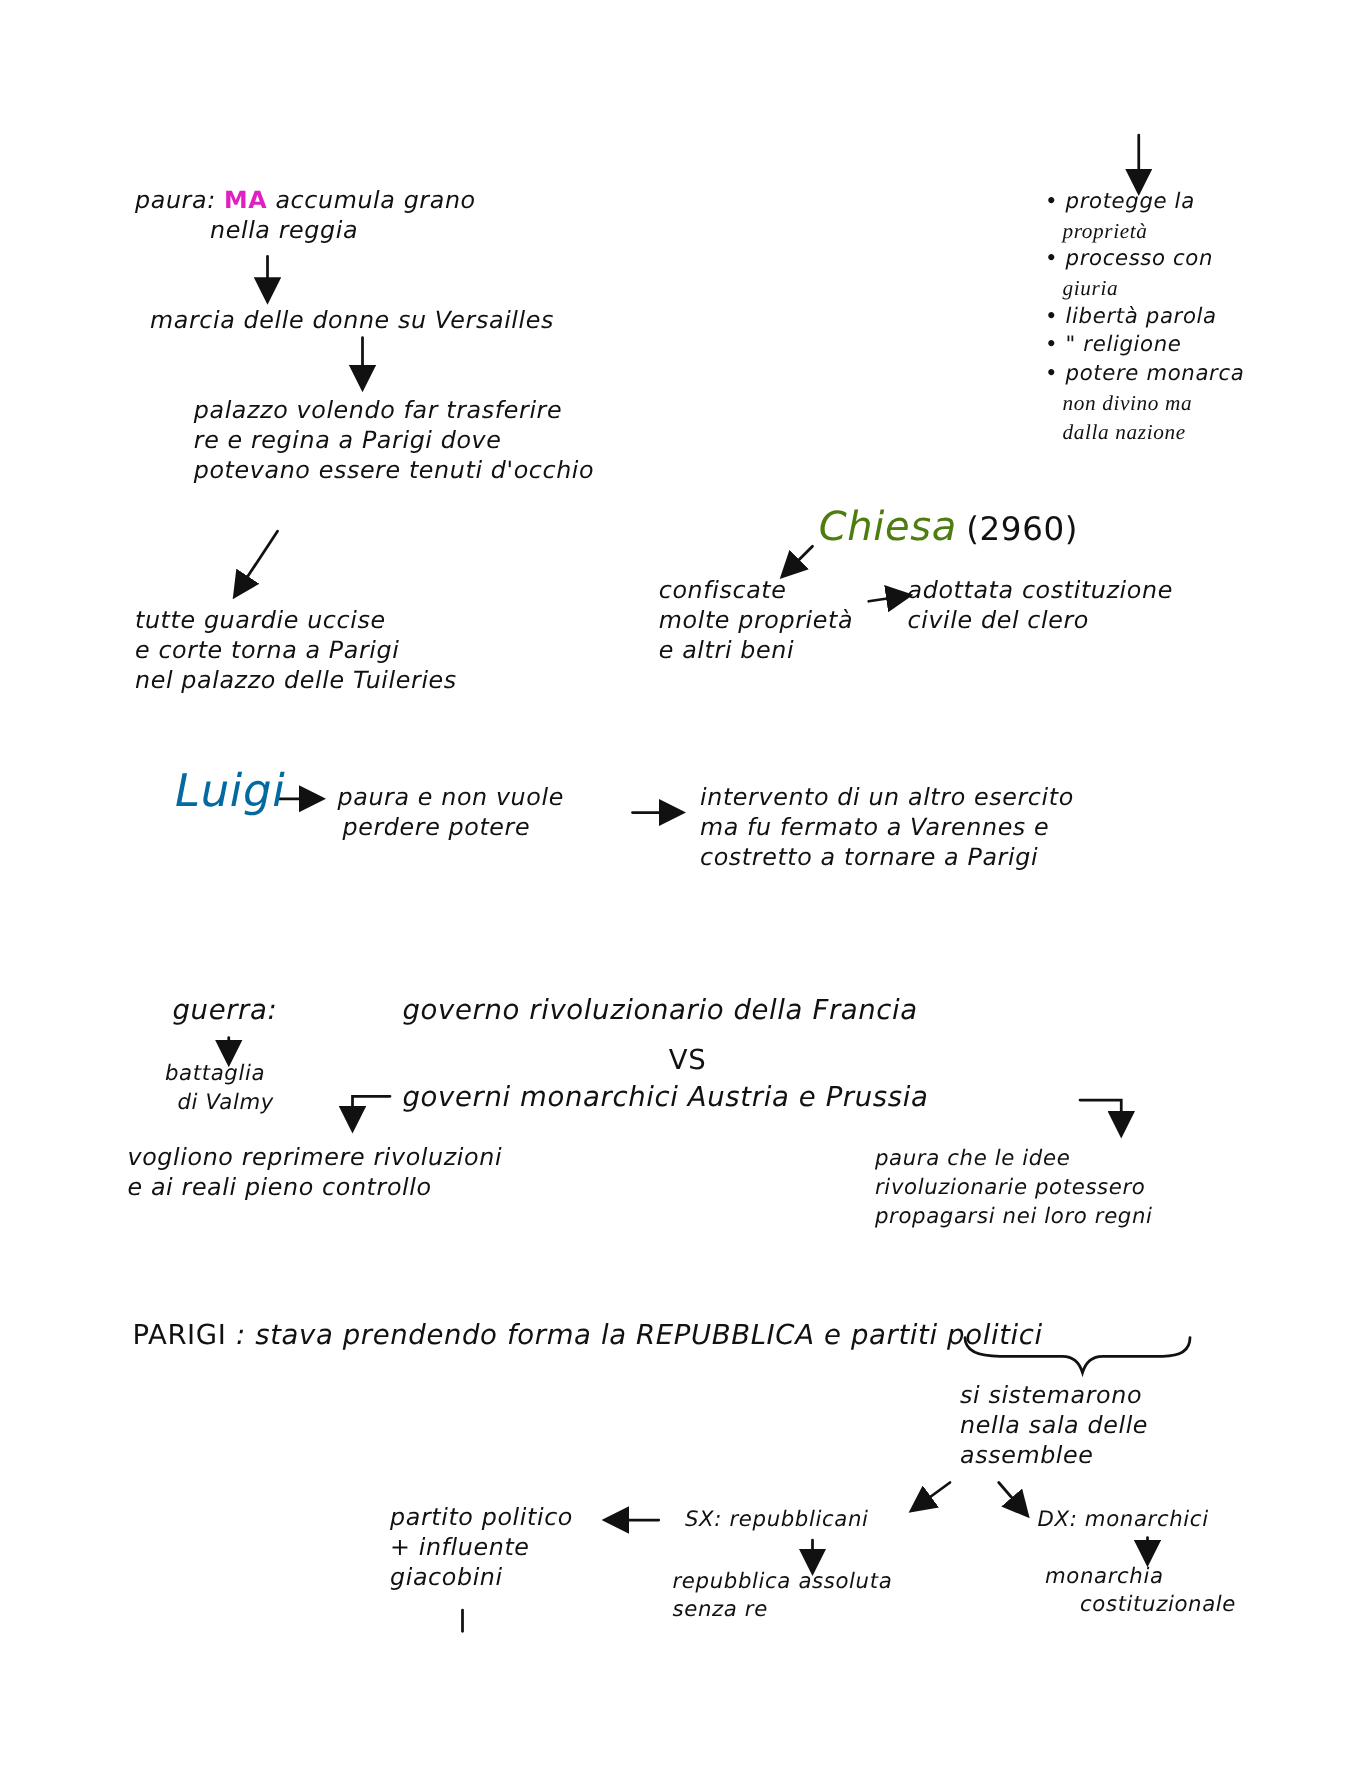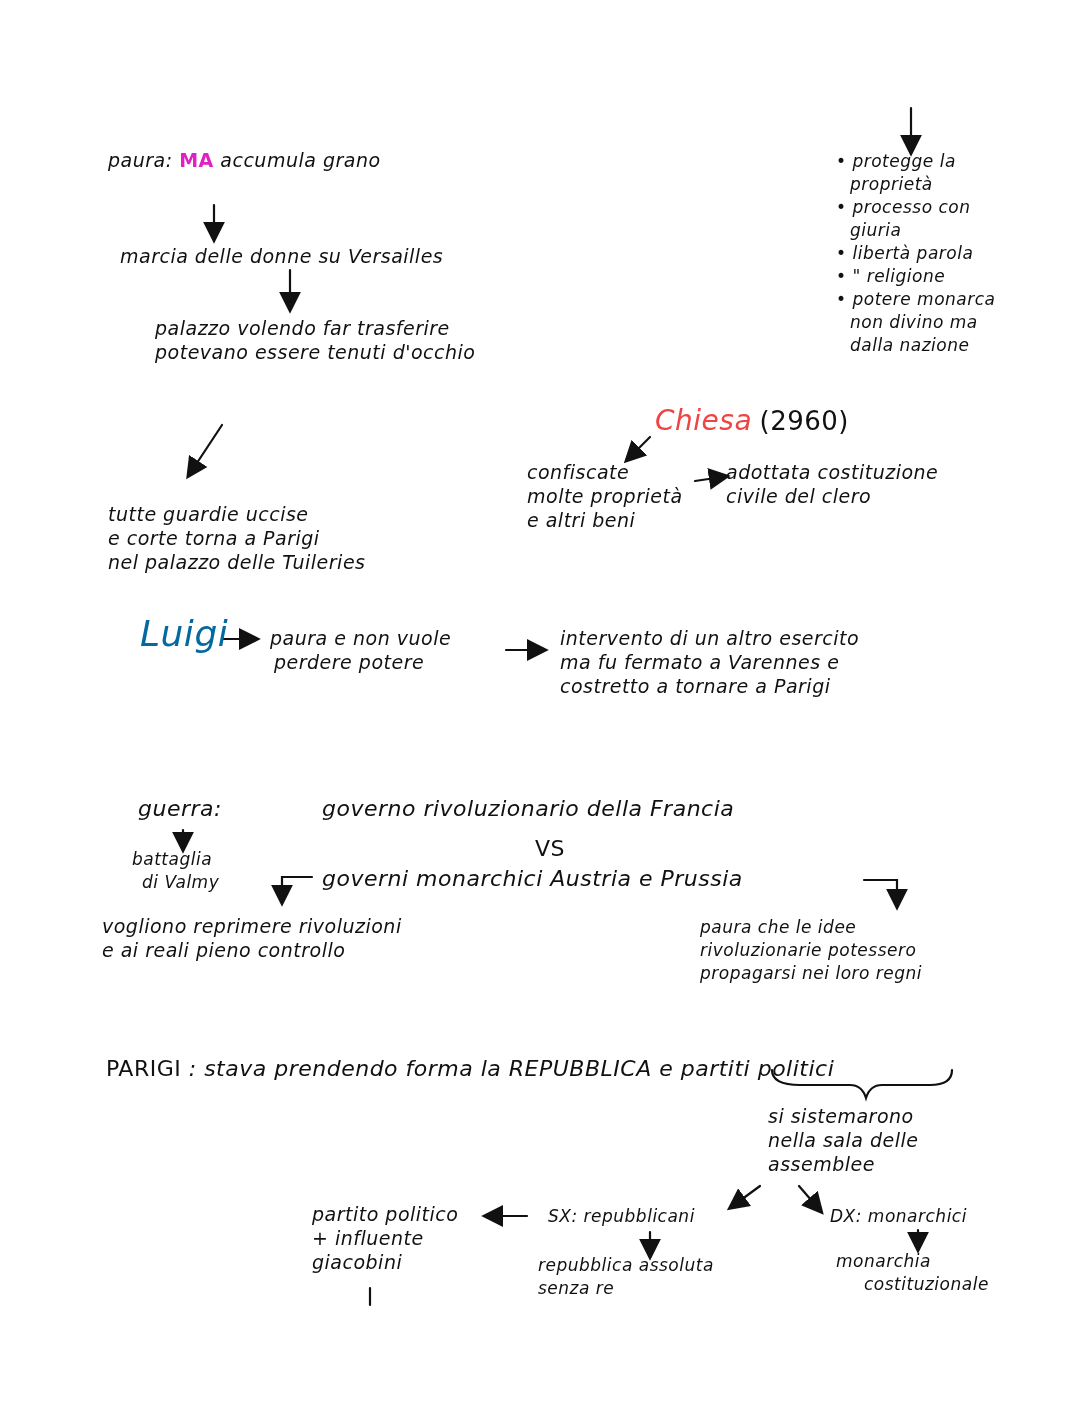--- a/index.html
+++ b/index.html
@@ -30,21 +30,21 @@
     .big { font-size: 22px; line-height: 26px; }
     svg.arrows {
       position: absolute;
       left: 0; top: 0;
       width: 1080px; height: 1412px;
       pointer-events: none;
     }
     .bullet::before {
       content: "• ";
     }
-    .indent { padding-left: 14px; }
+    .indent { padding-left: 14px; font-family: Liberation Serif, serif; }
   </style>
 </head>
 <body>
 
 <svg class="arrows" viewBox="0 0 1080 1412">
   <defs>
     <marker id="ah" markerWidth="10" markerHeight="10" refX="6" refY="5" orient="auto">
       <path d="M0,0 L10,5 L0,10 Z" fill="#111"></path>
     </marker>
   </defs>
@@ -87,51 +87,53 @@
     <line x1="370" y1="1288" x2="370" y2="1305"></line>
   </g>
 </svg>
 
 <div class="note" style="left:108px; top:148px;">
   <span class="line">
     <span>paura:</span>
     <span style="color:#e020c0; font-style:normal; font-weight:bold;">MA</span>
     <span>accumula grano</span>
   </span>
+  <span class="line" style="padding-left:60px;">nella reggia</span>
 </div>
 
 <div class="note" style="left:120px; top:244px;">
   <span class="line">marcia delle donne su Versailles</span>
 </div>
 
 <div class="note" style="left:155px; top:316px;">
   <span class="line">palazzo volendo far trasferire</span>
+  <span class="line">re e regina a Parigi dove</span>
   <span class="line">potevano essere tenuti d'occhio</span>
 </div>
 
-<div class="note" style="left:108px; top:484px;margin-top:18px;">
+<div class="note" style="left:108px; top:484px;">
   <span class="line">tutte guardie uccise</span>
   <span class="line">e corte torna a Parigi</span>
   <span class="line">nel palazzo delle Tuileries</span>
 </div>
 
 <div class="note small" style="left:836px; top:150px;">
   <span class="line bullet">protegge la</span>
   <span class="line indent">proprietà</span>
   <span class="line bullet">processo con</span>
   <span class="line indent">giuria</span>
   <span class="line bullet">libertà parola</span>
   <span class="line bullet" style="padding-left:0;">"  religione</span>
   <span class="line bullet">potere monarca</span>
   <span class="line indent">non divino ma</span>
   <span class="line indent">dalla nazione</span>
 </div>
 
 <div class="note big" style="left:655px; top:408px;">
-  <span style="color:#ef4444; font-size:28px;">Chiesa</span>
+  <span style="color:#4d7c0f; font-size:32px;">Chiesa</span>
   <span style="font-size:26px; font-style:normal;">(2960)</span>
 </div>
 
 <div class="note" style="left:527px; top:460px;">
   <span class="line">confiscate</span>
   <span class="line">molte proprietà</span>
   <span class="line">e altri beni</span>
 </div>
 
 <div class="note" style="left:726px; top:460px;">

